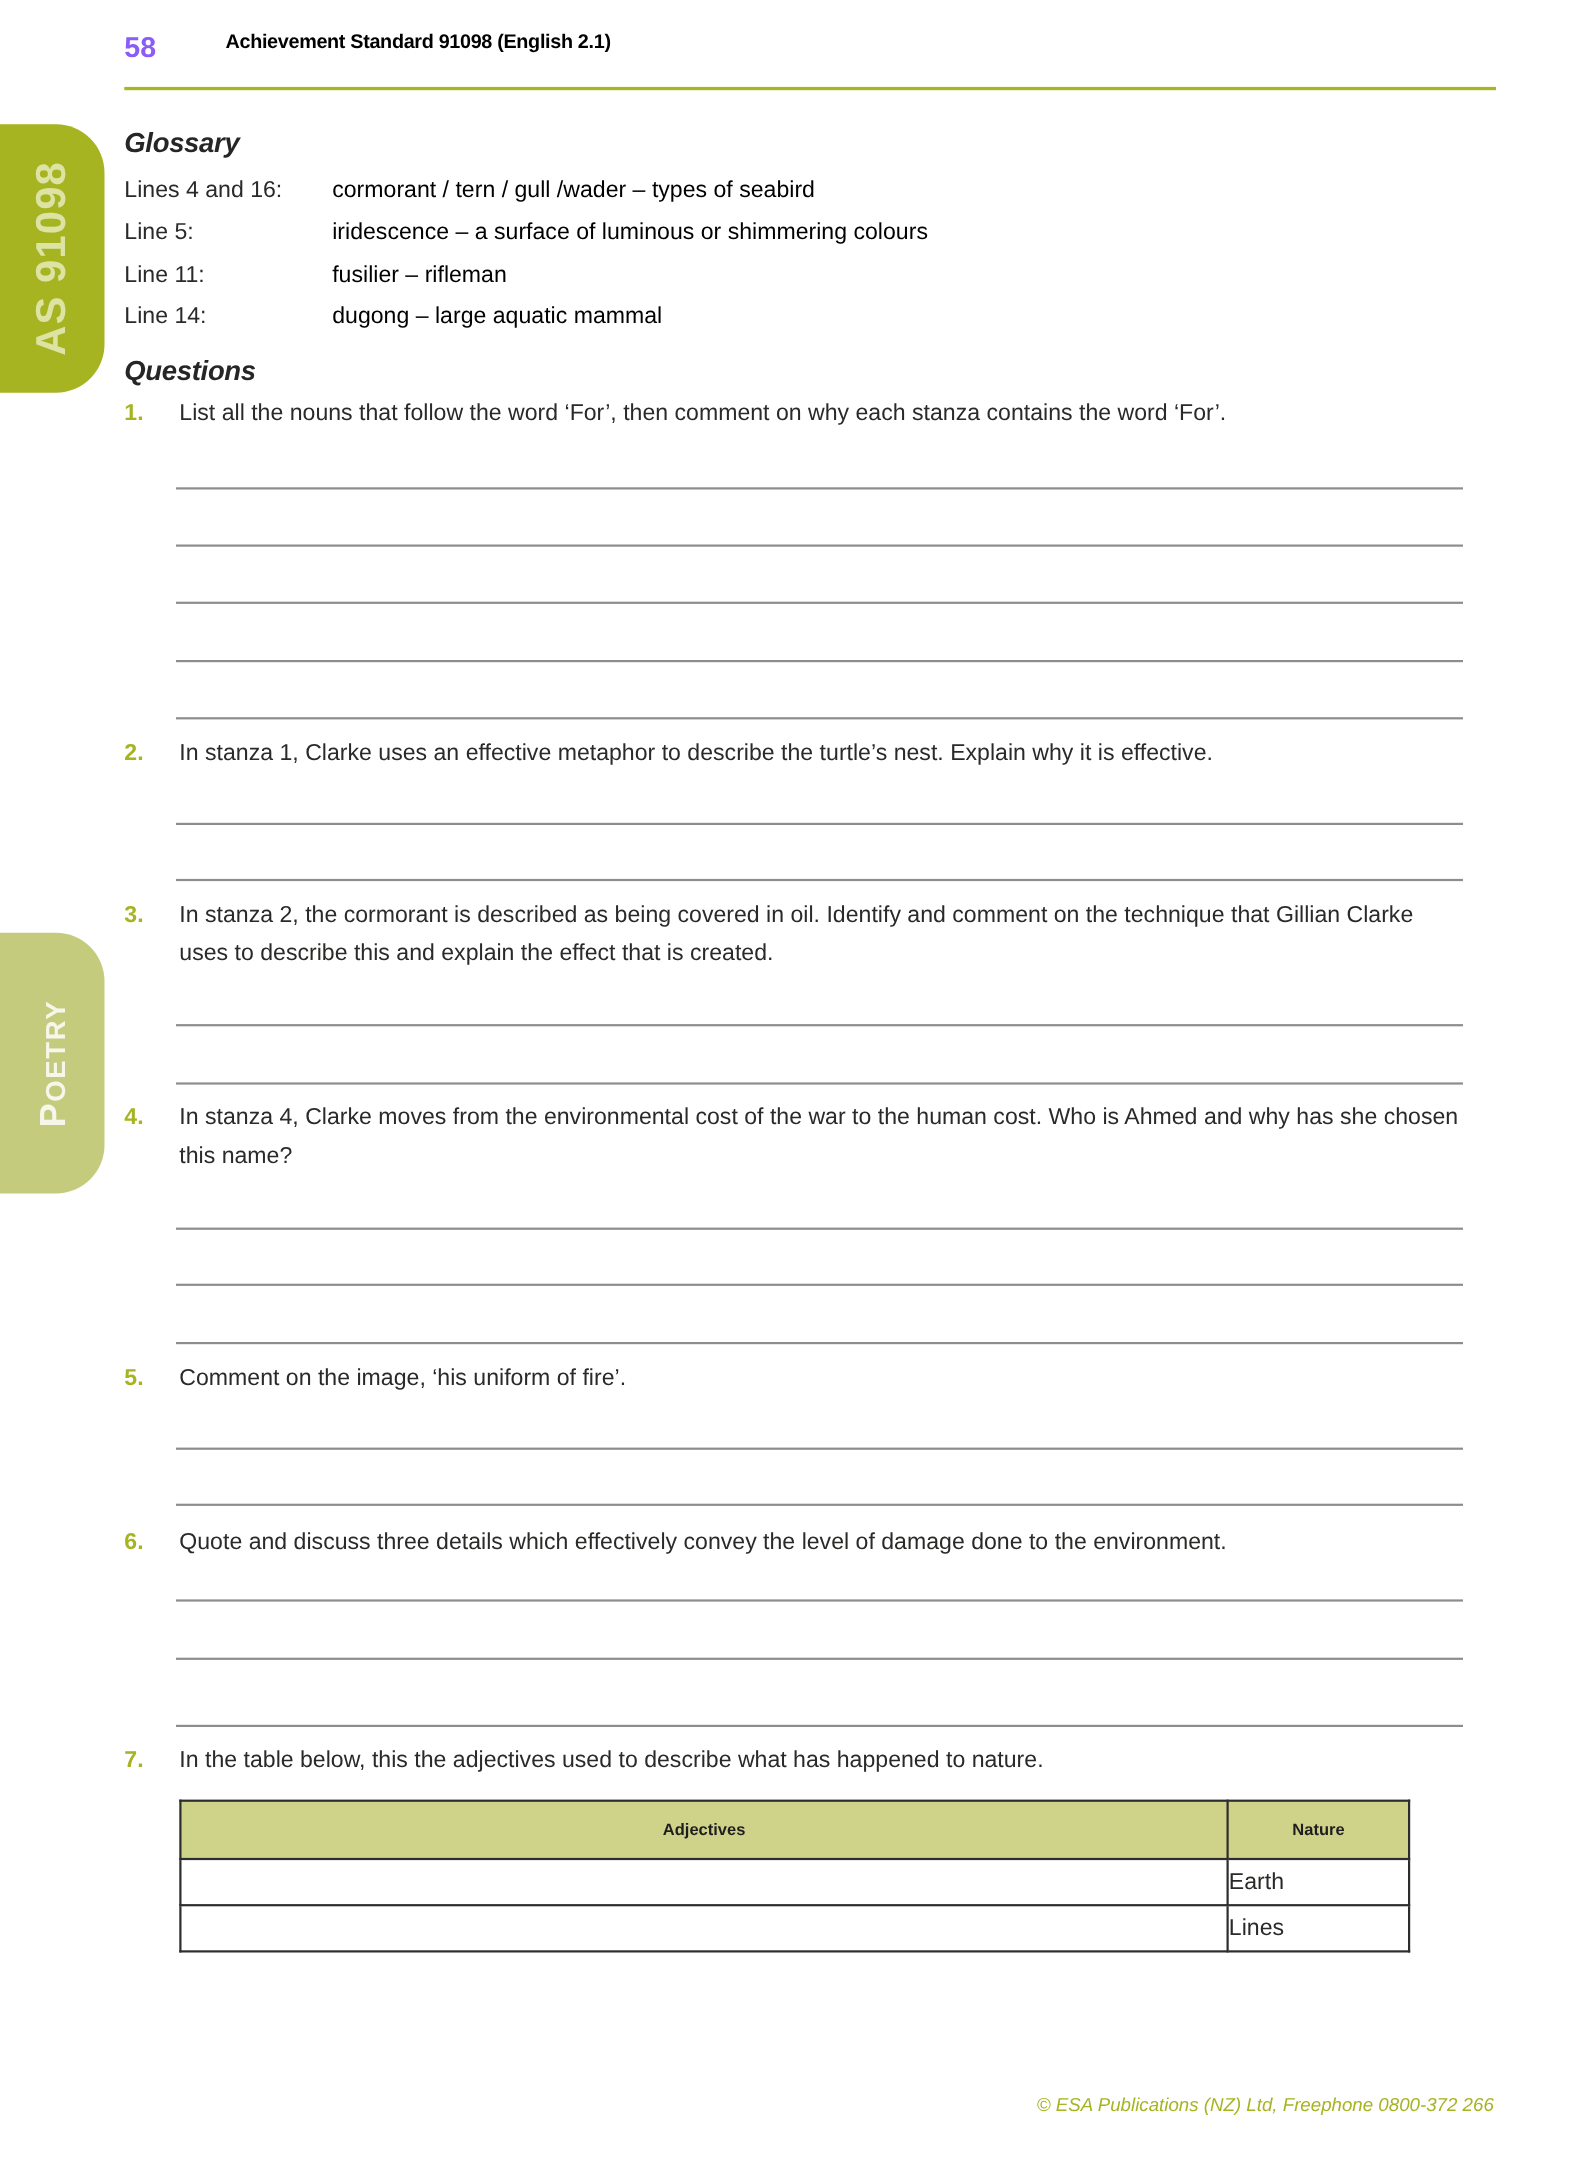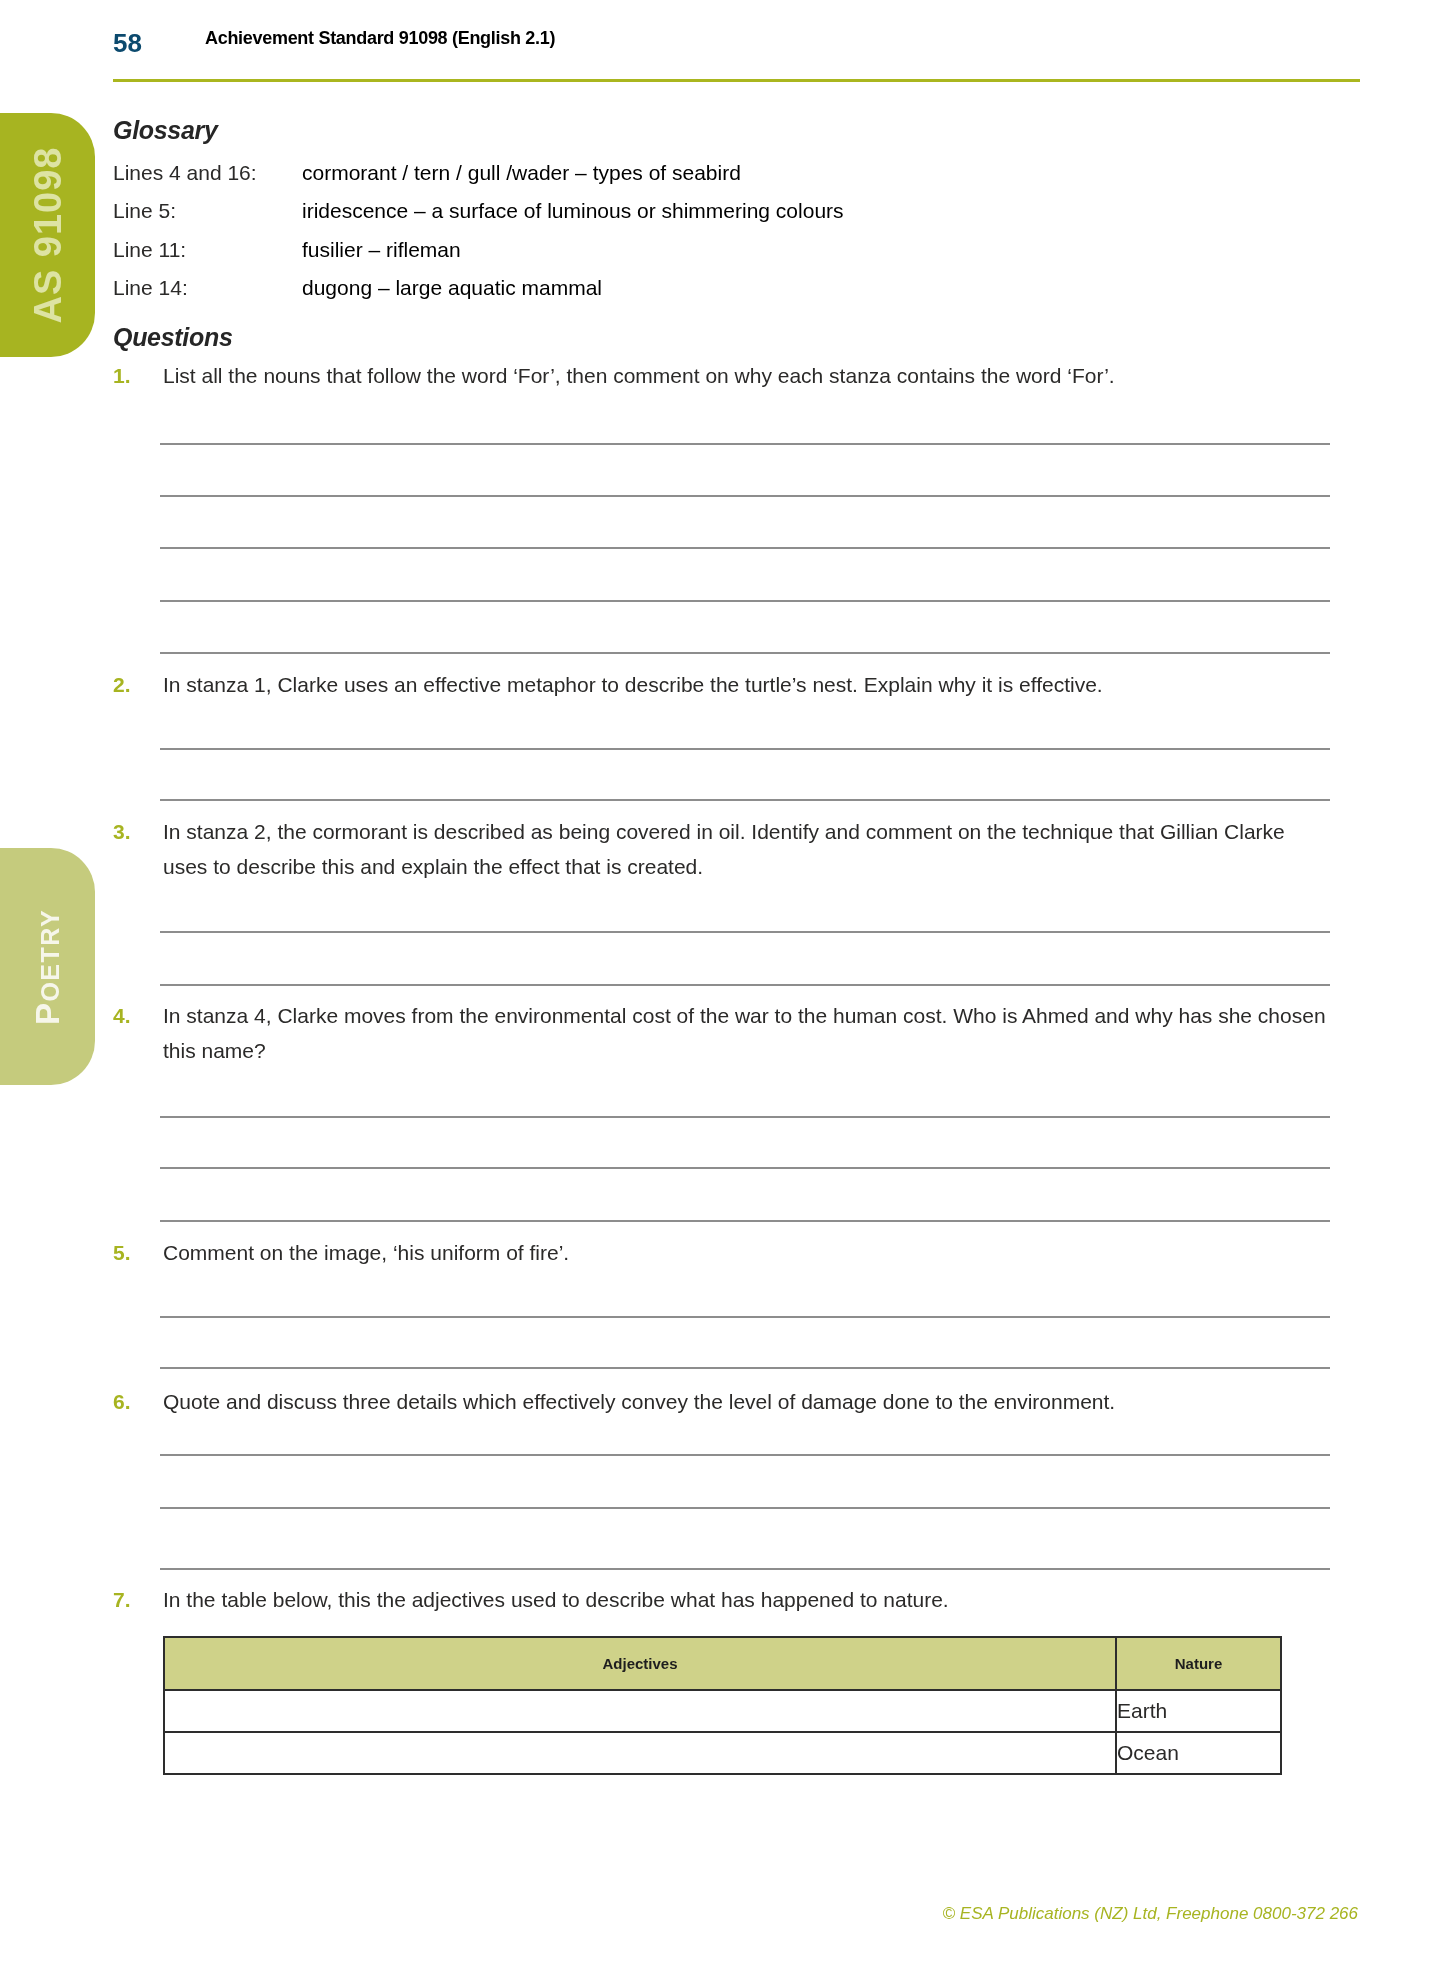--- a/index.html
+++ b/index.html
@@ -8,21 +8,21 @@
     width:1445px;
     height:1977px;
     background:#ffffff;
     font-family:"Liberation Sans", sans-serif;
     color:#2b2a29;
     overflow:hidden;
   }
   
   .page-number{
     position:absolute; left:113px; top:28px;
-    font-size:26px; font-weight:bold; color:#0c4a6e;
+    font-size:26px; font-weight:bold; color:#8b5cf6;
   }
   .page-title{
     position:absolute; left:205px; top:28px;
     font-size:18px; font-weight:bold; color:#000000;
     letter-spacing:-0.3px;
   }
   .header-rule{
     position:absolute; left:113px; top:79px;
     width:1247px; height:3px; background:#aab61f;
   }
@@ -173,20 +173,20 @@
         <th class="col-nature">Nature</th>
       </tr>
     </thead>
     <tbody id="adj-table-body">
         <tr>
           <td class="col-adjectives"></td>
           <td class="col-nature">Earth</td>
         </tr>
         <tr>
           <td class="col-adjectives"></td>
-          <td class="col-nature">Ocean</td>
+          <td class="col-nature">Lines</td>
         </tr>
       </tbody>
   </table>
 
   <div class="footer-credit">© ESA Publications (NZ) Ltd, Freephone 0800-372 266</div>
 
 </div>
 
 </body></html>

